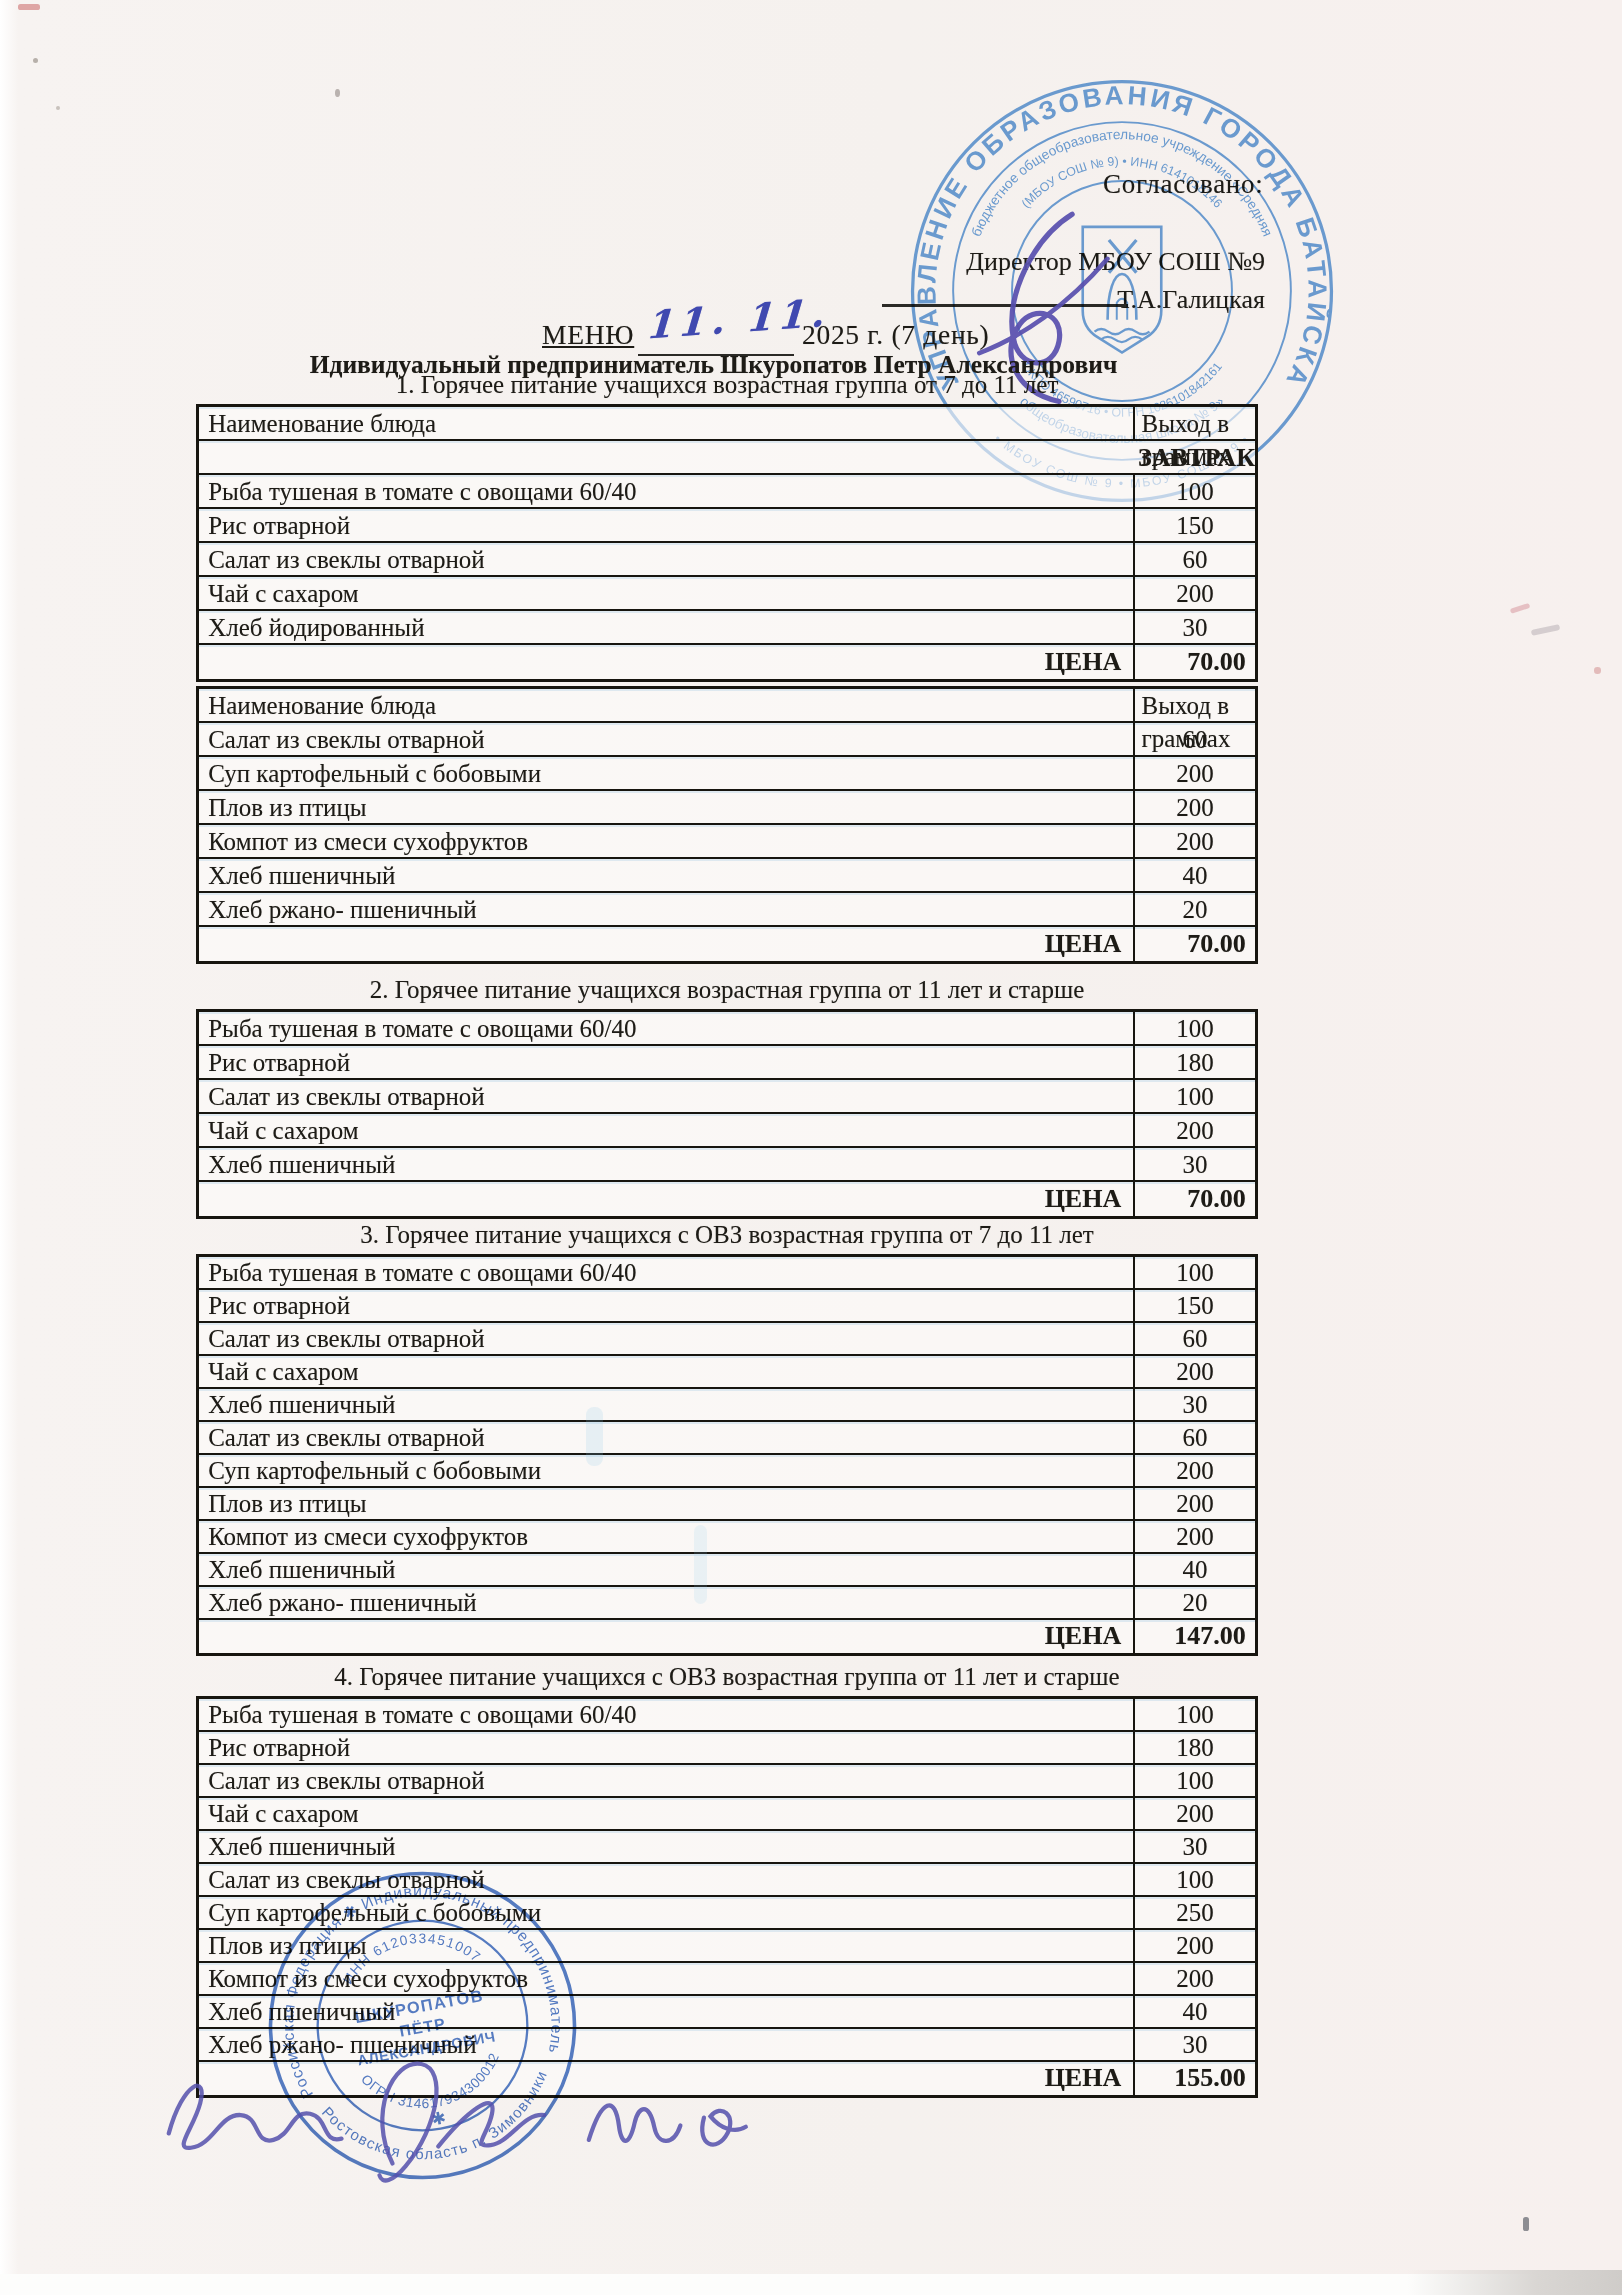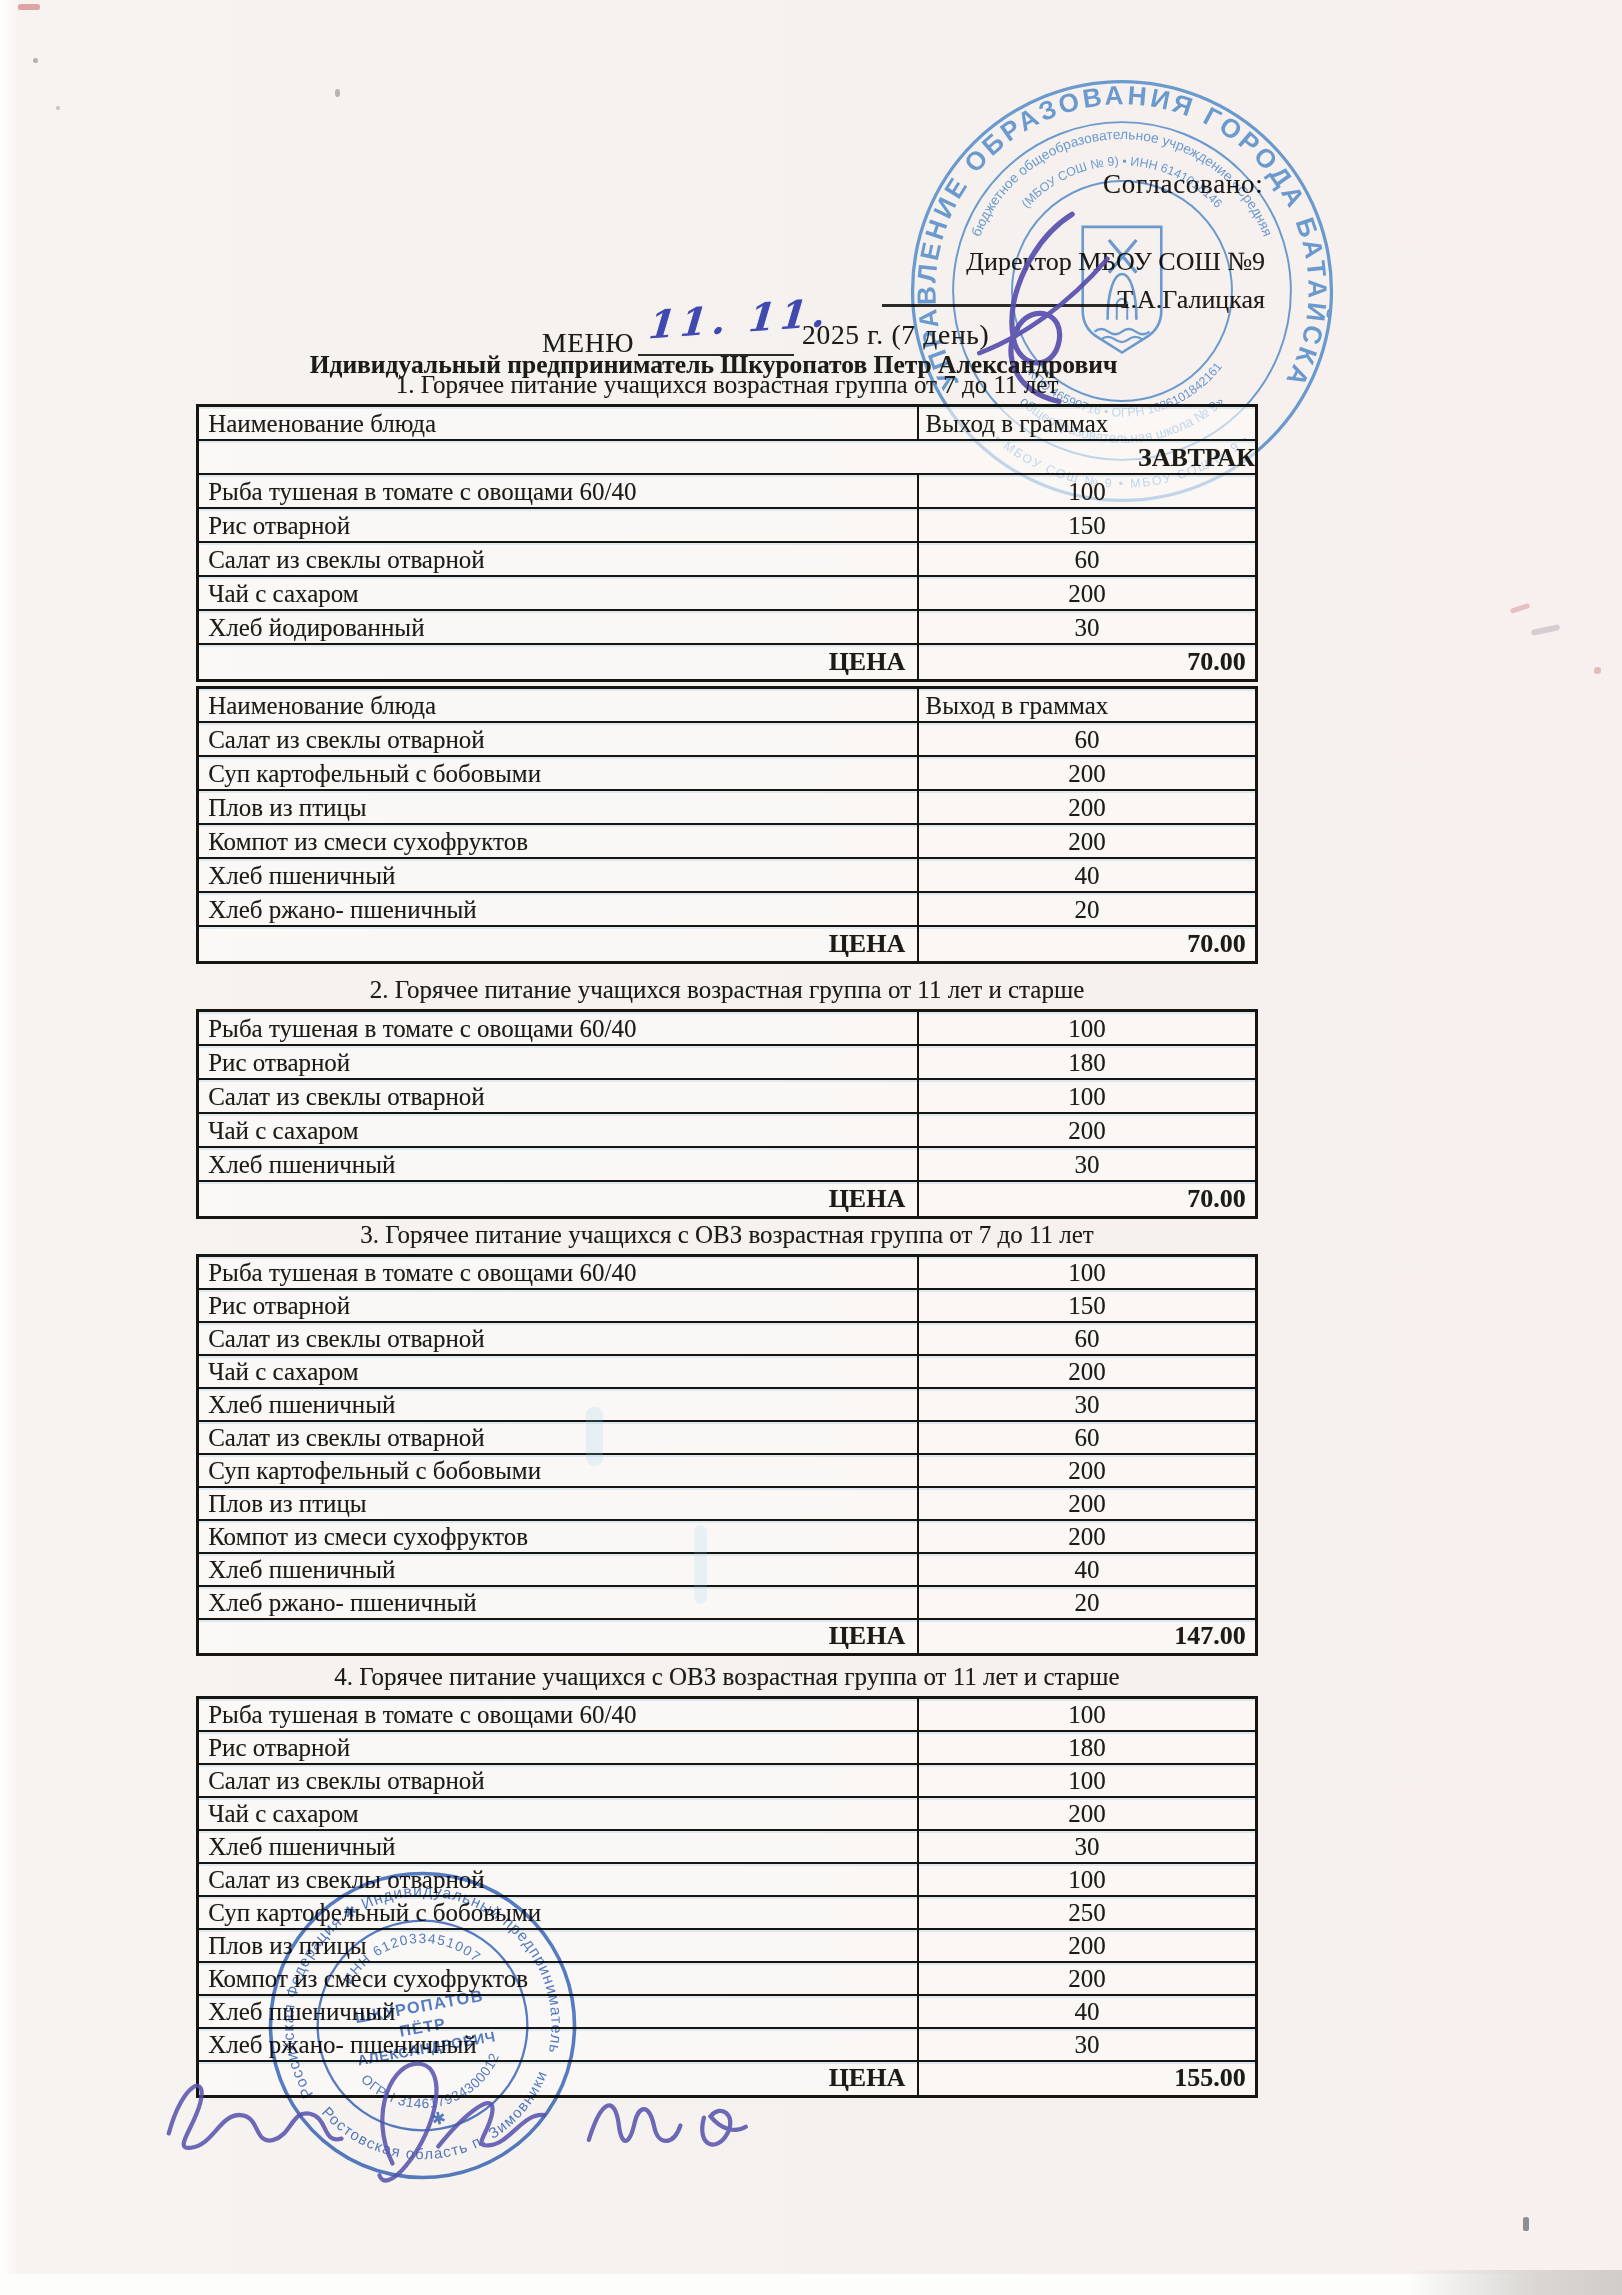--- a/index.html
+++ b/index.html
@@ -23,21 +23,21 @@
   .vendor{font-size:25.5px;font-weight:bold;text-align:center;}
   
   #tables-col{position:absolute;left:196px;top:370px;width:1062px;}
   .section-heading{font-size:25px;height:30px;line-height:30px;text-align:center;}
   .menu-table{border:3.3px solid #17150f;margin-top:3.9px;background:rgba(253,252,250,.6);}
   .t-row{display:flex;border-bottom:2.6px solid #17150f;box-sizing:border-box;
          box-shadow:inset 0 2.6px 0 -0.7px rgba(125,180,220,.22);}
   .menu-table .t-row:last-child{border-bottom:none;}
   .rh52 .t-row{height:34px;line-height:33px;}
   .rh50 .t-row{height:33px;line-height:31px;}
-  .cell-name{width:720px;border-right:2.6px solid #17150f;box-sizing:border-box;
+  .cell-name{width:936px;border-right:2.6px solid #17150f;box-sizing:border-box;
              padding-left:9.2px;font-size:25px;overflow:hidden;white-space:nowrap;}
   .cell-val{flex:1;text-align:center;font-size:25px;}
   .row-meal{justify-content:flex-end;font-weight:bold;font-size:26px;}
   .row-price .cell-name{text-align:right;padding-right:11.8px;font-weight:bold;font-size:26px;}
   .row-price .cell-val{text-align:right;padding-right:9.2px;font-weight:bold;font-size:26px;}
   .row-header .cell-name,.row-header .cell-val{font-size:25px;}
   .row-header .cell-val{text-align:left;padding-left:6.5px;}
   
   svg text{font-family:"Liberation Sans","DejaVu Sans",sans-serif;}
   .stamp{mix-blend-mode:multiply;}
@@ -101,21 +101,21 @@
     </g>
   </svg>
 
   <svg class="abs" style="left:936px;top:196px;opacity:.92;" width="216" height="229" viewBox="0 0 330 350">
     <g stroke="#584fae" fill="none" stroke-linecap="round">
       <path stroke-width="8" d="M 208 28 C 150 64 106 150 118 216 C 126 266 180 268 188 222 C 196 178 150 166 128 196 C 98 236 118 300 188 314"></path>
       <path stroke-width="7" d="M 66 240 C 130 216 200 168 262 96"></path>
     </g>
   </svg>
 
-  <div class="abs menu-line ink" style="left:542px;top:327px;">МЕНЮ</div>
+  <div class="abs menu-line ink" style="left:542px;top:319px;text-decoration:underline;">МЕНЮ</div>
   <div class="abs hand-date" style="left:649px;top:296px;">11. 11.</div>
   <div class="abs sig-line" style="left:638px;top:354px;width:156px;height:2px;"></div>
   <div class="abs menu-line ink" style="left:802px;top:319px;">2025 г. (7 день)</div>
 
   <div class="abs vendor ink" style="left:164px;top:350px;width:1099px;">Идивидуальный предприниматель Шкуропатов Петр Александрович</div>
 
   <div id="tables-col">
       <div class="section-heading ink" style="margin-top: 0px;">1. Горячее питание учащихся возрастная группа от 7 до 11 лет</div>
       <div class="menu-table rh52">
         <div class="t-row row-header">

